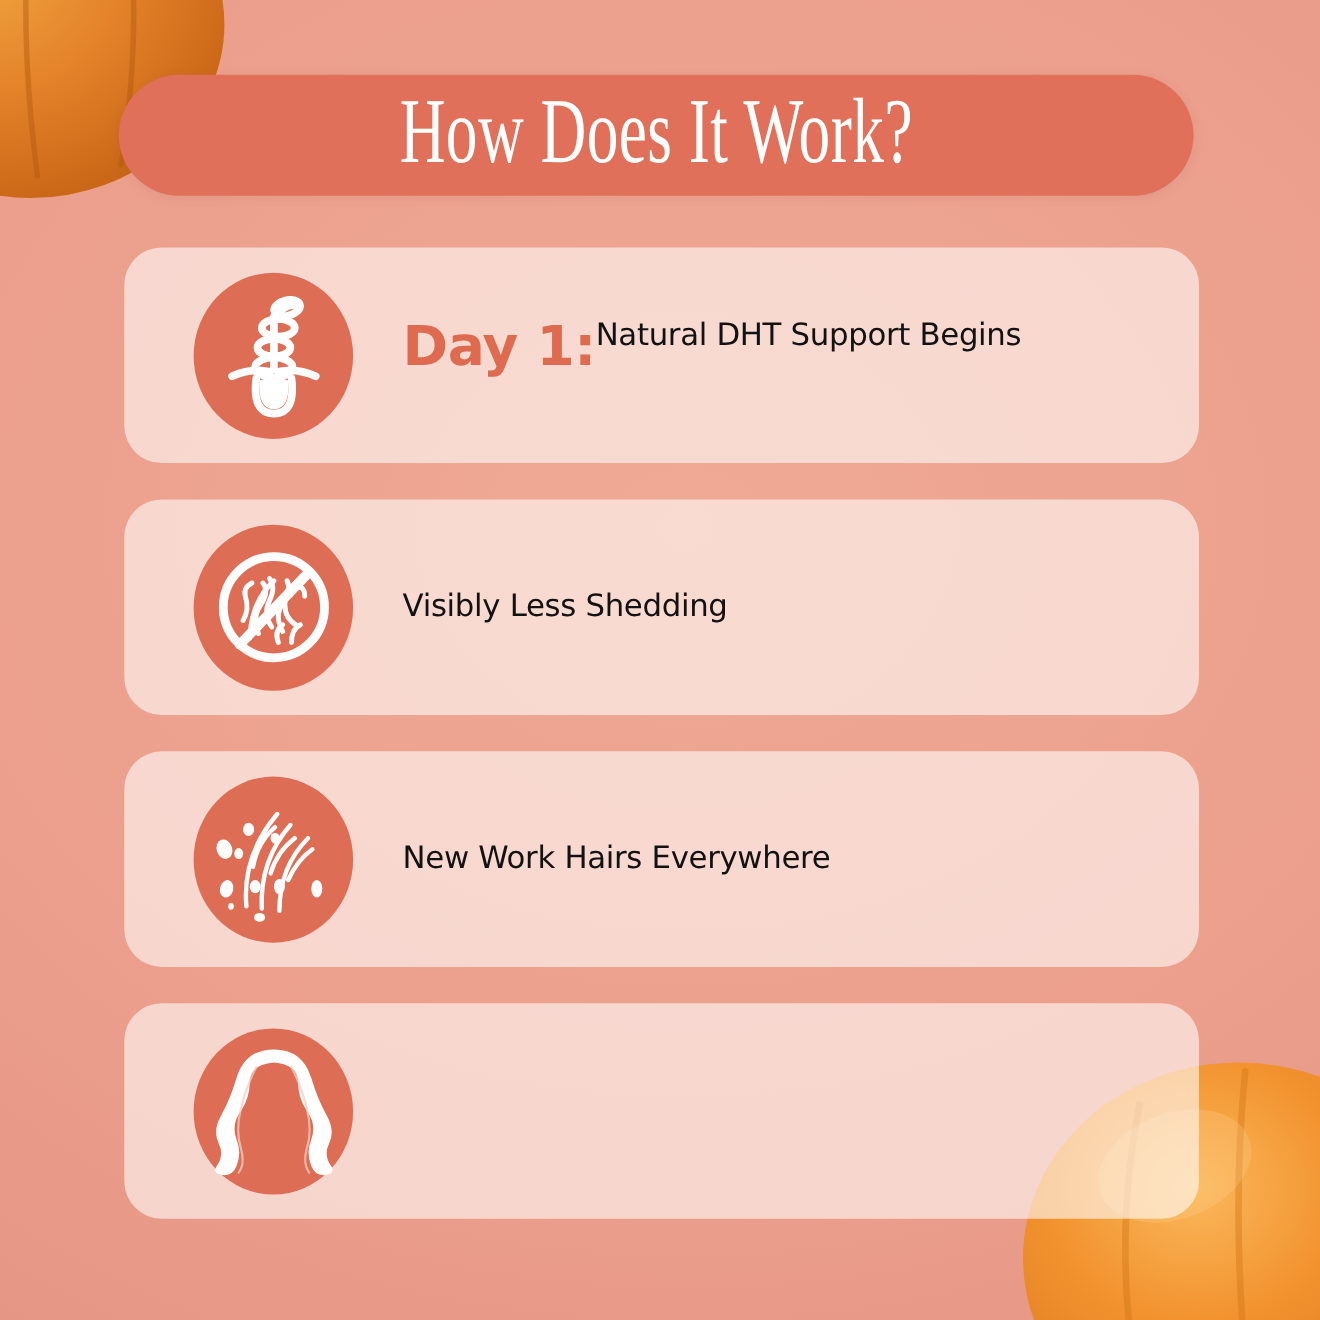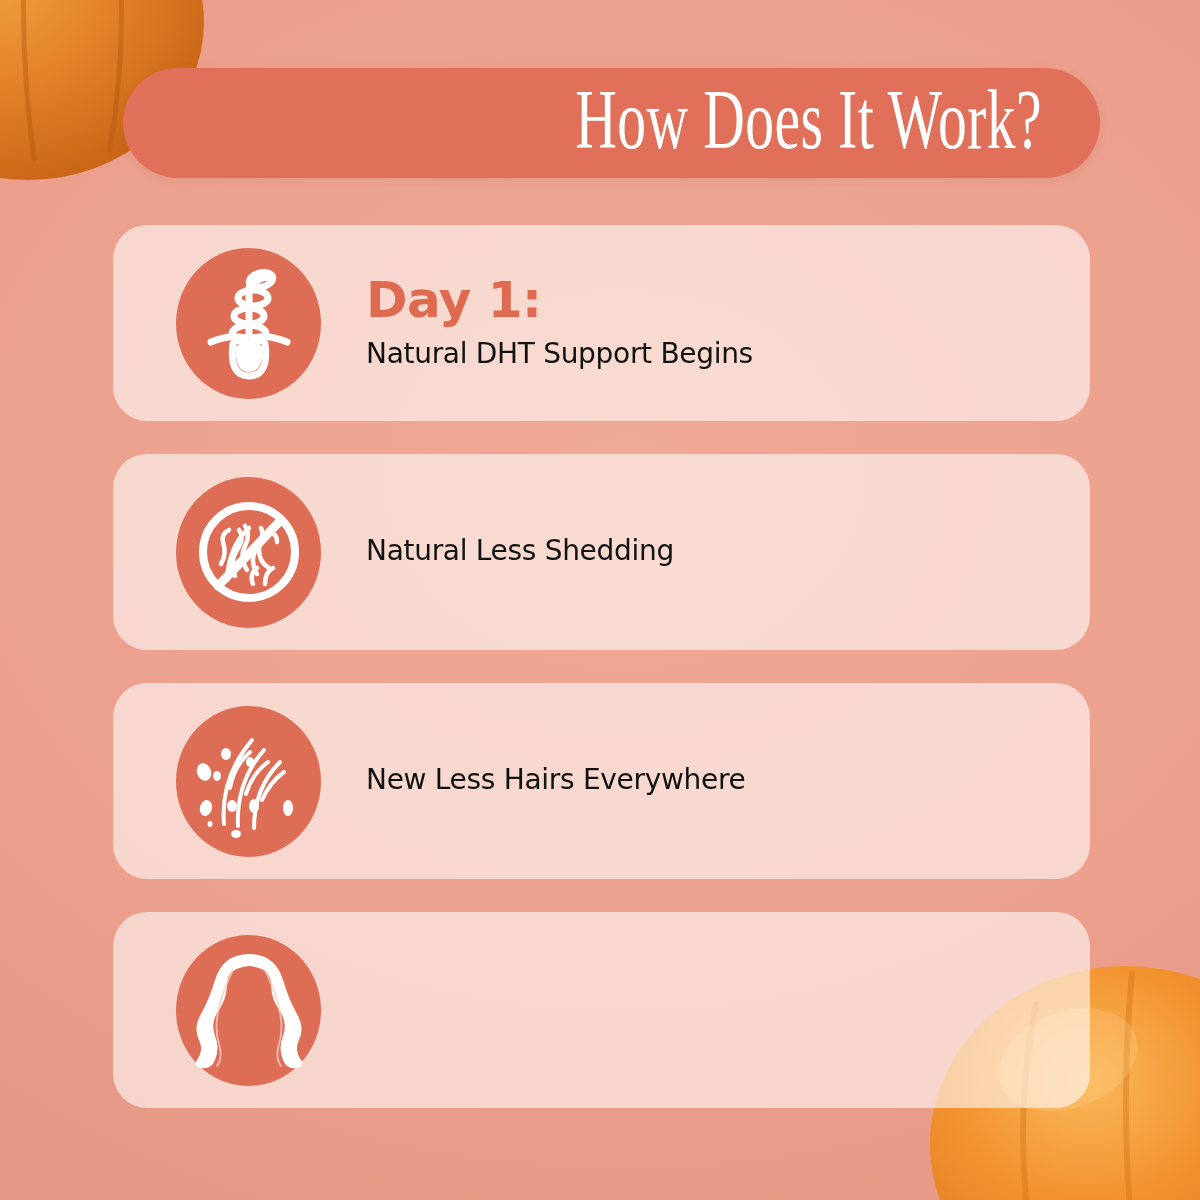--- a/index.html
+++ b/index.html
@@ -44,29 +44,29 @@
     position: absolute;
     right: -118px;
     bottom: -110px;
     width: 400px;
     height: 380px;
   }
 
   
   .title-pill {
     position: absolute;
-    left: 123px;
+    left: 108px;
     top: 68px;
     width: 977px;
     height: 110px;
     background: #e0705a;
     border-radius: 56px;
     display: flex;
     align-items: center;
-    justify-content: flex-end;
+    justify-content: center;
     box-shadow: 0 2px 10px rgba(150, 70, 50, 0.10);
   }
   .title-text {
     color: #ffffff;
     font-family: "Liberation Serif", "DejaVu Serif", serif;
     font-size: 72px;
     line-height: 1;
     letter-spacing: 0.5px;
     font-weight: 400;
     transform: scaleX(0.80) scaleY(1.17);
@@ -103,21 +103,21 @@
     background: #de6d55;
     display: flex;
     align-items: center;
     justify-content: center;
     margin-right: 45px;
   }
   .icon-badge svg { display: block; }
 
   .card-text {
     display: flex;
-    flex-direction: column;
+    flex-direction: row;
     justify-content: space-between;
     padding-bottom: 2px;
   }
   .day-label {
     color: #de6a50;
     font-size: 50px;
     font-weight: 700;
     letter-spacing: -0.5px;
     line-height: 1.0;
     margin-bottom: 14px;
@@ -217,21 +217,21 @@
             <path d="M56 76 q-8 -12 -2 -24 q6 -12 0 -20"></path>
             <path d="M66 80 q-8 -14 0 -26 q8 -12 4 -20"></path>
             <path d="M78 74 q-10 -6 -10 -18 q0 -14 10 -16 q8 -2 8 8"></path>
             <path d="M62 90 q-4 -10 4 -16"></path>
             <path d="M74 90 q0 -12 8 -16"></path>
           </g>
           <path d="M27 92 L90 26" stroke="#ffffff" stroke-width="9" stroke-linecap="round"></path>
         </svg>
       </div>
       <div class="card-text">
-        <div class="day-desc">Natural Less Shedding</div>
+        <div class="day-desc">Visibly Less Shedding</div>
       </div>
     </div>
 
     <div class="card">
       <div class="icon-badge">
         <svg width="130" height="130" viewBox="0 0 130 130">
           <g fill="none" stroke="#ffffff" stroke-width="4" stroke-linecap="round">
             <path d="M40 108 q-4 -46 28 -84"></path>
             <path d="M54 110 q-2 -44 26 -76"></path>
             <path d="M70 112 q0 -40 26 -66"></path>
@@ -247,21 +247,21 @@
             <ellipse cx="22" cy="92" rx="6" ry="8" transform="rotate(14 22 92)"></ellipse>
             <ellipse cx="48" cy="90" rx="5" ry="6"></ellipse>
             <ellipse cx="70" cy="90" rx="5" ry="7"></ellipse>
             <ellipse cx="104" cy="92" rx="5" ry="8"></ellipse>
             <ellipse cx="52" cy="118" rx="5" ry="4"></ellipse>
             <ellipse cx="26" cy="108" rx="2.5" ry="3"></ellipse>
           </g>
         </svg>
       </div>
       <div class="card-text">
-        <div class="day-desc">New Less Hairs Everywhere</div>
+        <div class="day-desc">New Work Hairs Everywhere</div>
       </div>
     </div>
 
     <div class="card">
       <div class="icon-badge">
         <svg width="112" height="124" viewBox="0 0 112 124">
           <path d="M56 6
                    q-26 0 -34 26
                    q-6 20 -14 34
                    q-8 14 -2 26

